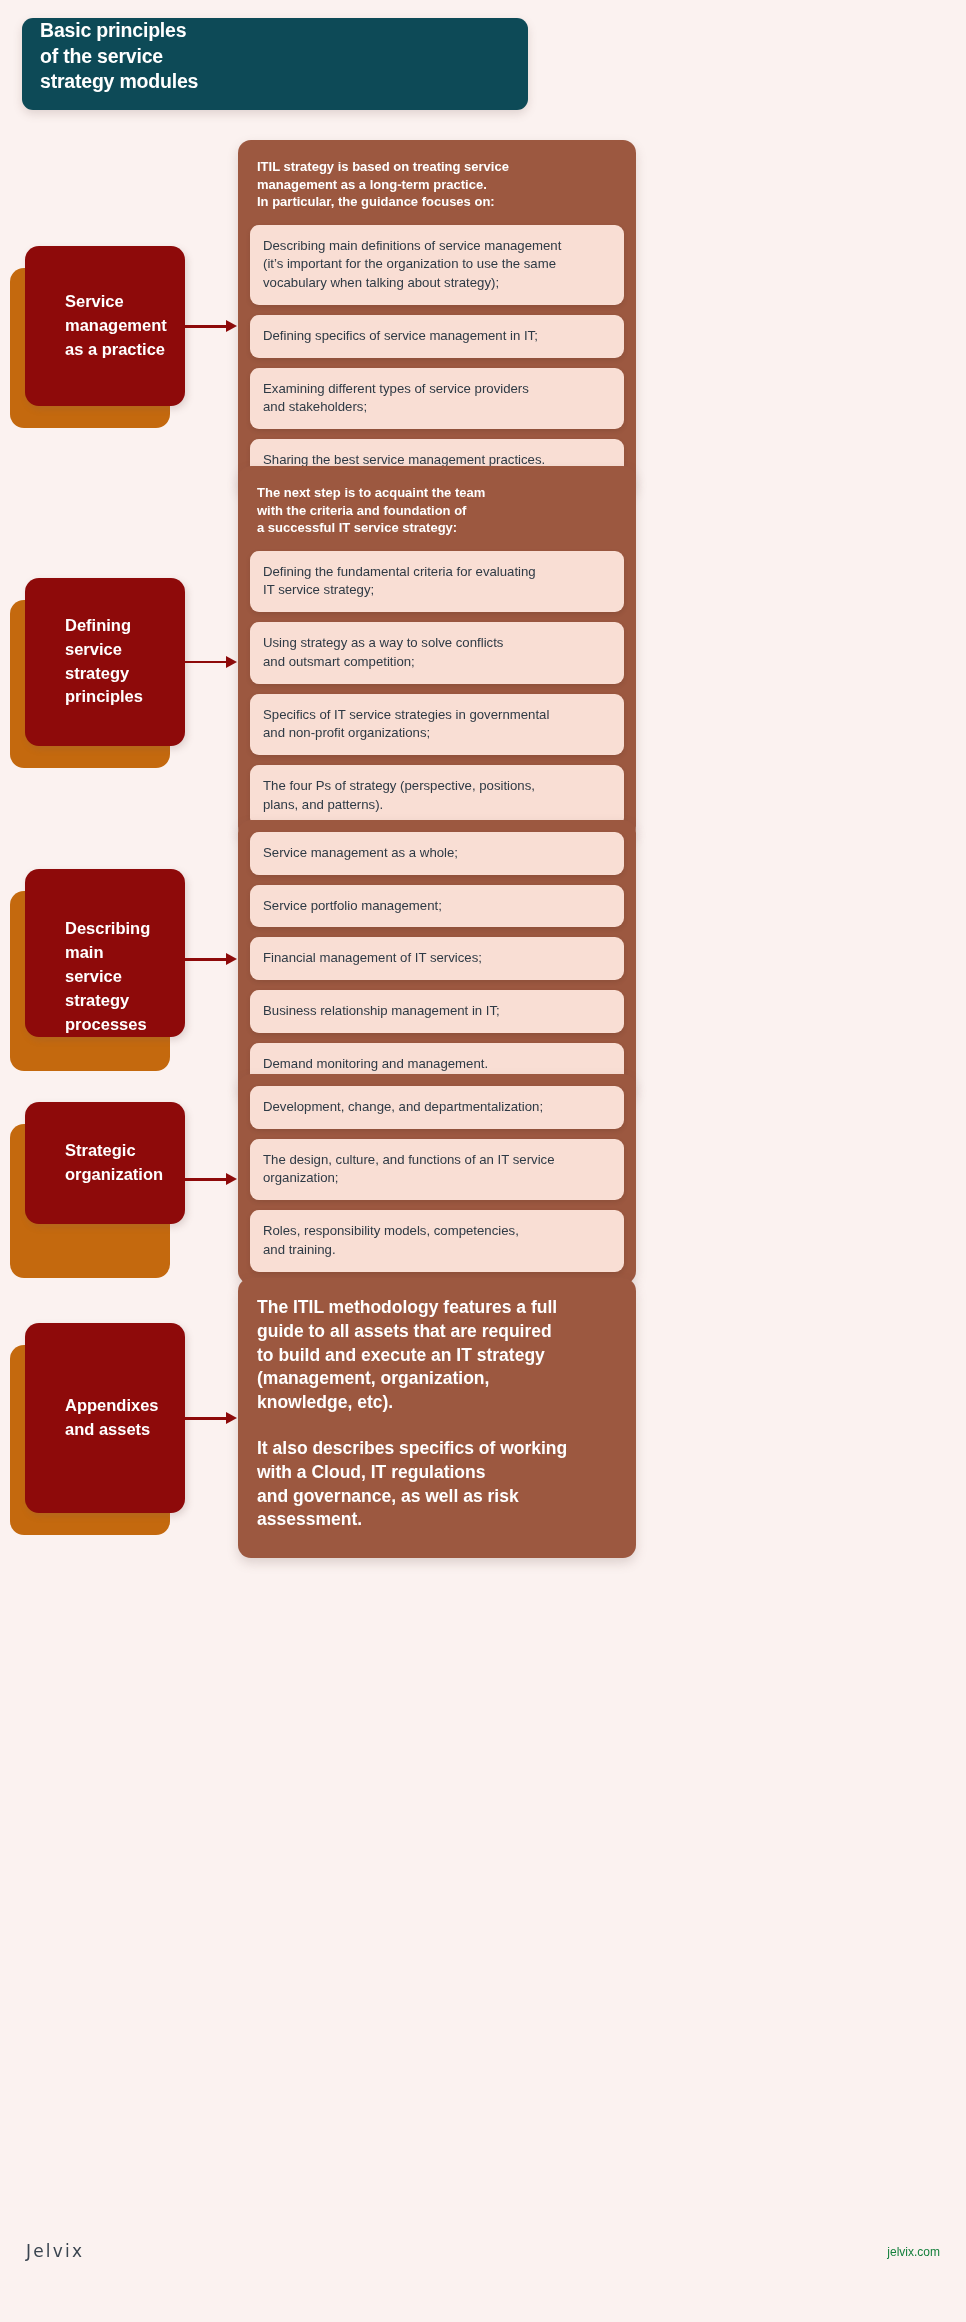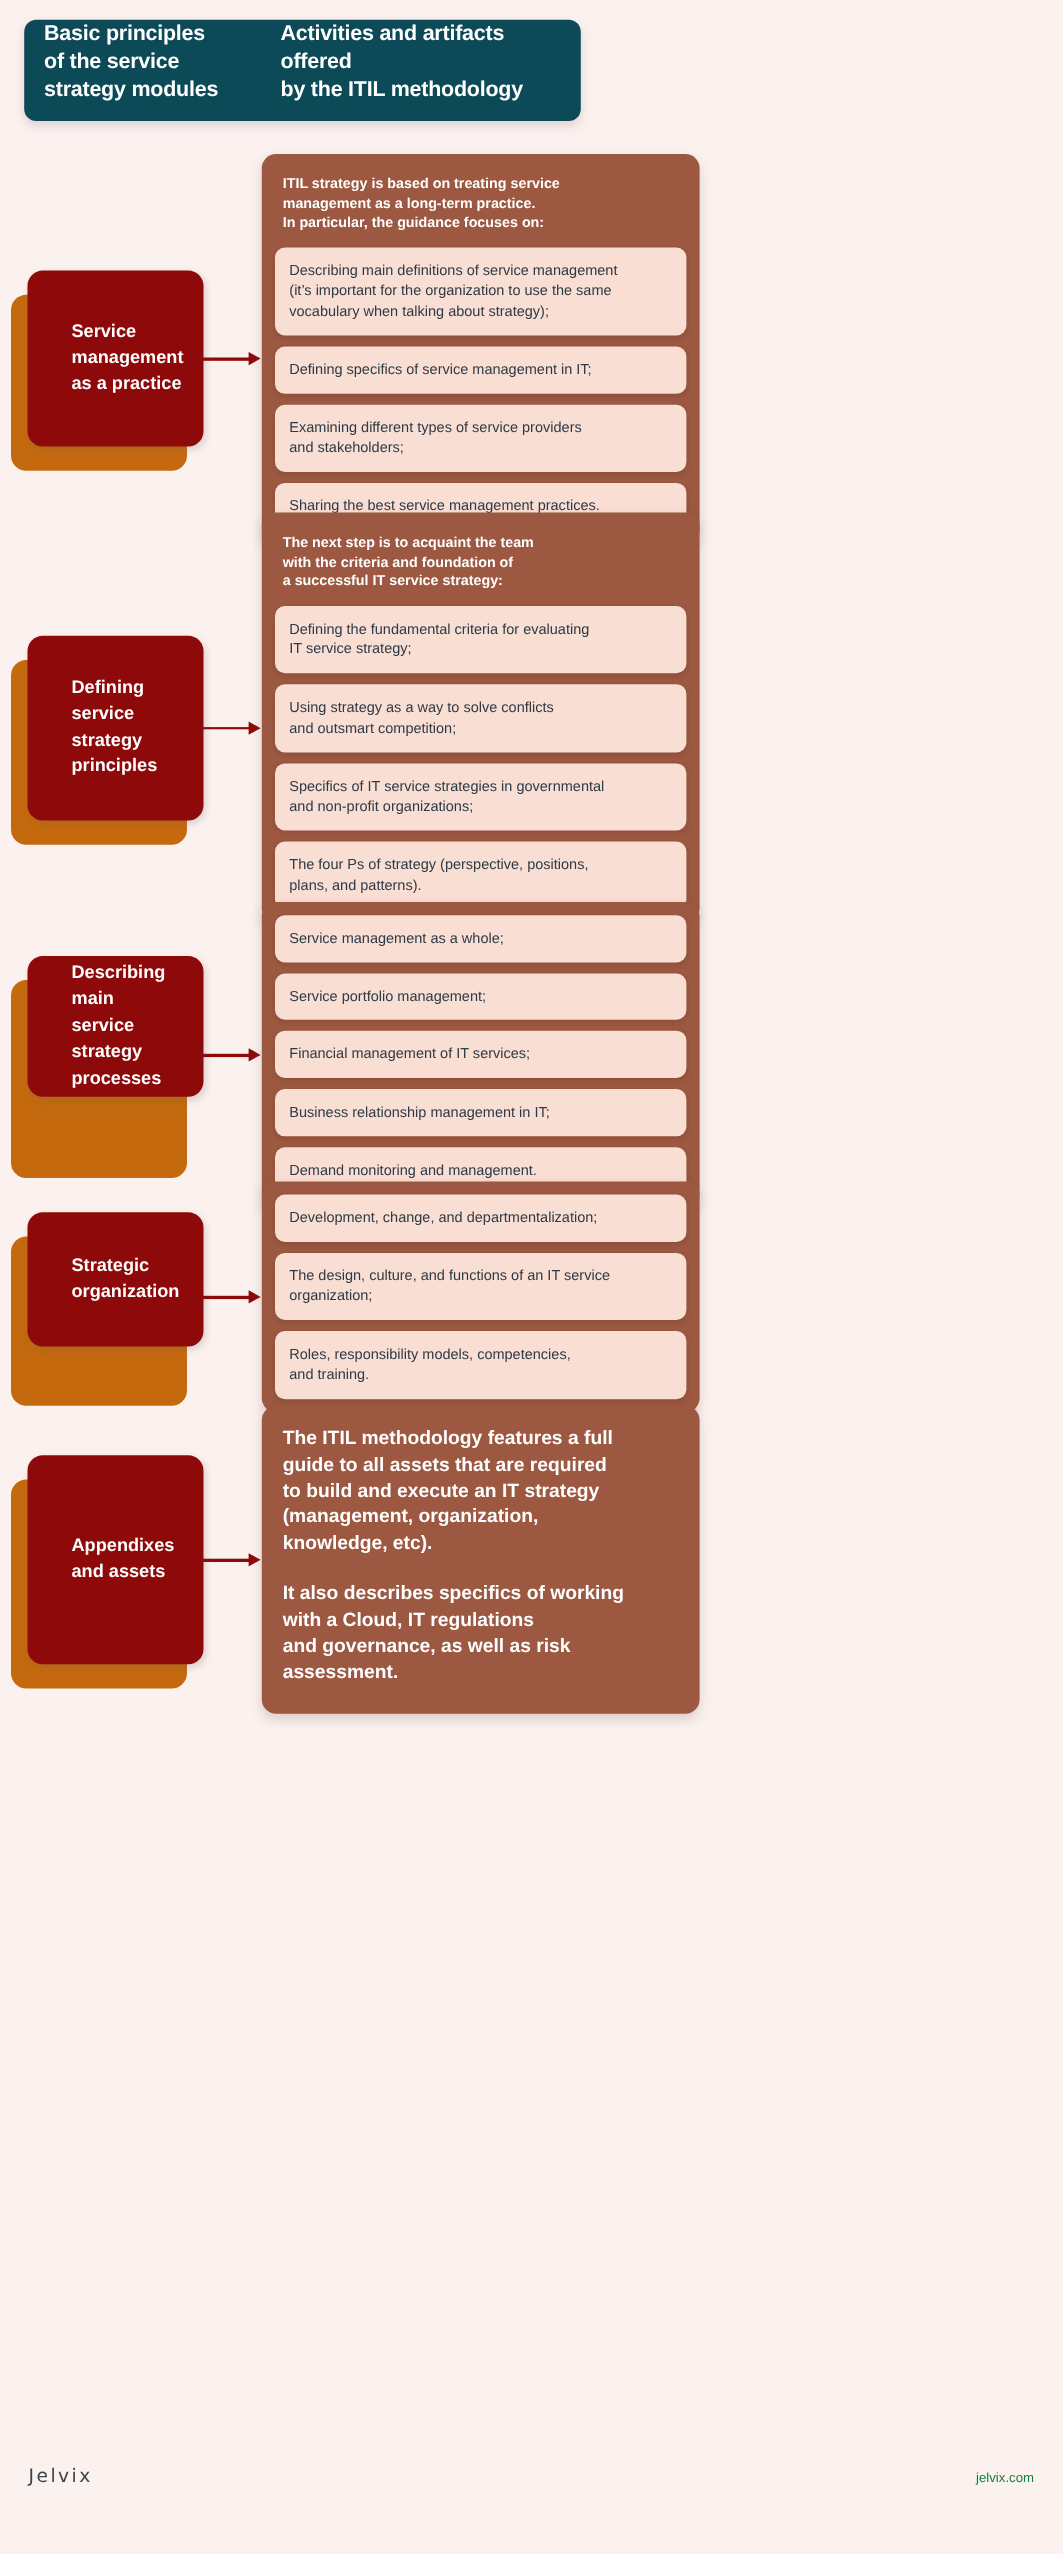--- a/index.html
+++ b/index.html
@@ -179,23 +179,20 @@
   }
 </style>
 </head>
 <body>
 
 <div class="header">
   <div class="header-col left">
     <div class="header-title">Basic principles<br>of the service<br>strategy modules</div>
   </div>
   <div class="header-divider"></div>
-  <div class="header-col right">
-    <div class="header-title">Activities and artifacts offered<br>by the ITIL methodology</div>
-  </div>
 </div>
 
 <div id="rows">
     <div class="row" style="top: 140px;">
       <div class="label-wrap" style="top: 106px;">
         <div class="label-shadow" style="height: 160px;"></div>
         <div class="label-card" style="height: 160px;">
           <div class="label-text">Service<br>management<br>as a practice</div>
         </div>
       </div>
@@ -226,21 +223,21 @@
         <div class="panel-intro">The next step is to acquaint the team<br>with the criteria and foundation of<br>a successful IT service strategy:</div>
         <div class="item">Defining the fundamental criteria for evaluating<br>IT service strategy;</div>
         <div class="item">Using strategy as a way to solve conflicts<br>and outsmart competition;</div>
         <div class="item">Specifics of IT service strategies in governmental<br>and non-profit organizations;</div>
         <div class="item">The four Ps of strategy (perspective, positions,<br>plans, and patterns).</div>
       </div>
     </div>
     <div class="row" style="top: 820px;">
       <div class="label-wrap" style="top: 49px;">
         <div class="label-shadow" style="height: 180px;"></div>
-        <div class="label-card" style="height: 128px;">
+        <div class="label-card" style="height: 168px; align-items: flex-end;">
           <div class="label-text">Describing<br>main service<br>strategy<br>processes</div>
         </div>
       </div>
       <div class="arrow" style="top: 131px;">
         <div class="shaft"></div>
         <div class="head"></div>
       </div>
       <div class="panel">
         <div class="item">Service management as a whole;</div>
         <div class="item">Service portfolio management;</div>

